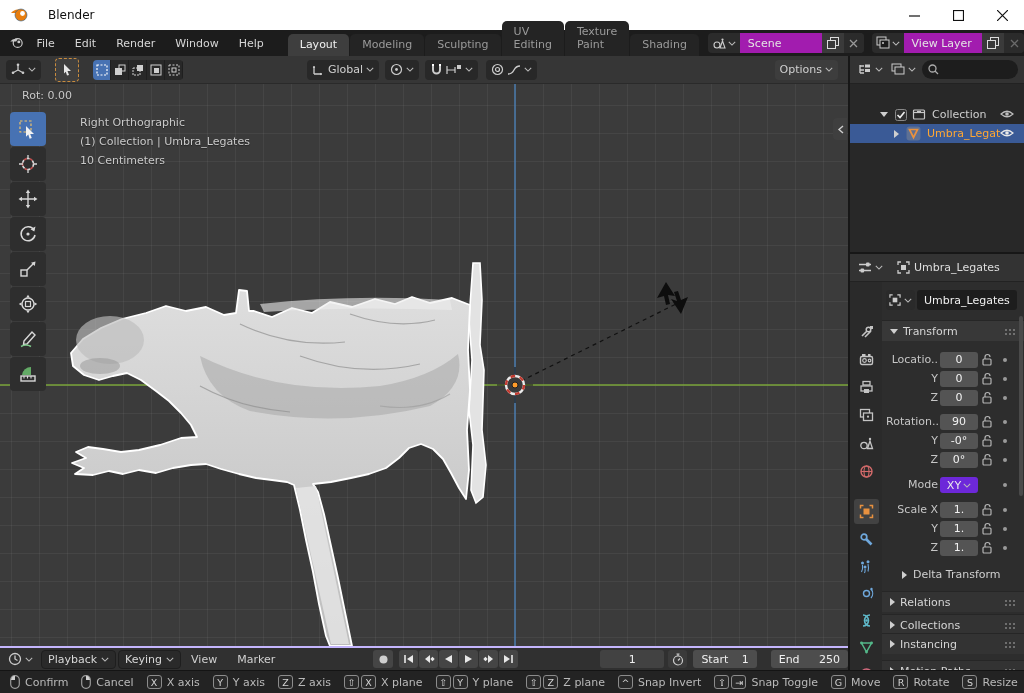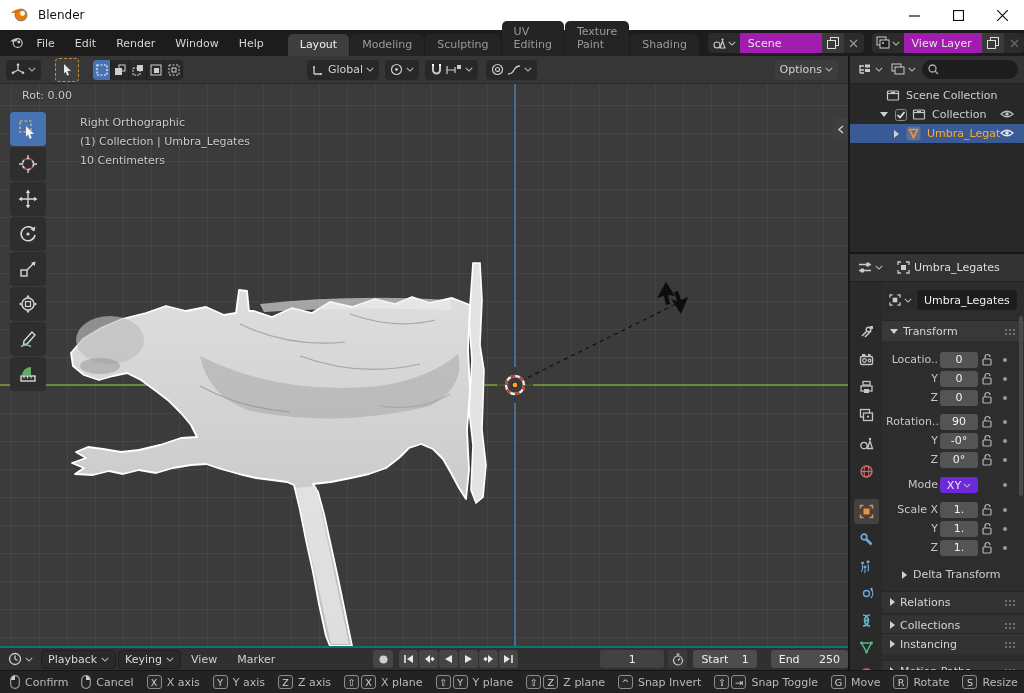--- a/index.html
+++ b/index.html
@@ -5,21 +5,21 @@
   html,body{margin:0;padding:0;background:#111;}
   *{box-sizing:border-box;}
   .win{position:relative;width:1024px;height:693px;overflow:hidden;
        font-family:"DejaVu Sans","Liberation Sans",sans-serif;font-size:11px;color:#cfcfcf;
        background:#1c1c1c;}
   svg{display:block;}
 
   
   .titlebar{position:absolute;left:0;top:0;width:1024px;height:30px;background:#ffffff;
             display:flex;align-items:center;color:#111;}
-  .titlebar .tb-title{margin-left:8px;font-size:12px;color:#101010;}
+  .titlebar .tb-title{margin-left:18px;font-size:12px;color:#101010;}
   .win-controls{position:absolute;right:0;top:0;height:30px;display:flex;}
   .win-btn{width:44px;height:30px;display:flex;align-items:center;justify-content:center;}
 
   
   .topbar{position:absolute;left:0;top:30px;width:1024px;height:26px;background:#1c1c1c;
           display:flex;align-items:center;}
   .menu-item{padding:0 10px;color:#d6d6d6;}
   .tabs{display:flex;align-items:flex-end;height:26px;margin-left:14px;}
   .tab{padding:4px 12px 5px;border-radius:5px 5px 0 0;background:#242424;color:#9a9a9a;margin-right:1px;}
   .tab.active{background:#3e3e3e;color:#f0f0f0;}
@@ -78,21 +78,21 @@
   .pdot{position:absolute;left:121px;top:7px;width:4px;height:4px;border-radius:50%;background:#9a9a9a;}
   .psec{position:absolute;left:0;right:0;height:21px;background:#333333;border-top:1px solid #262626;display:flex;align-items:center;gap:5px;padding:0 8px;color:#d5d5d5;}
   .dragdots{position:absolute;right:8px;top:7px;width:12px;height:7px;opacity:.5;
     background-image:radial-gradient(#aaa 1px,transparent 1.2px);background-size:4px 4px;}
   .caret{width:0;height:0;border-style:solid;}
   .caret.down{border-width:5px 4px 0 4px;border-color:#cfcfcf transparent transparent transparent;}
   .caret.right{border-width:4px 0 4px 5px;border-color:transparent transparent transparent #cfcfcf;}
   .scrollbar{position:absolute;right:1px;top:34px;width:4px;height:180px;background:#4a4a4a;border-radius:2px;}
 
   
-  .timeline{position:absolute;left:0;top:646px;width:848px;height:24px;background:#303030;border-top:2px solid #0f766e;
+  .timeline{position:absolute;left:0;top:646px;width:848px;height:24px;background:#303030;border-top:2px solid #c4b5fd;
             display:flex;align-items:center;}
   .tl-dd{display:flex;align-items:center;gap:4px;background:#2a2a2a;border:1px solid #1e1e1e;border-radius:4px;height:19px;padding:0 6px;color:#d8d8d8;}
   .tl-menu{padding:0 10px;color:#d0d0d0;}
   .trans{display:flex;gap:1px;}
   .trans .t-btn{width:19px;height:18px;background:#454545;border-radius:3px;display:flex;align-items:center;justify-content:center;}
   .pill{height:18px;background:#4d4d4d;border-radius:3px;display:flex;align-items:center;color:#f0f0f0;}
 
   
   .statusbar{position:absolute;left:0;top:670px;width:1024px;height:23px;background:#232323;border-top:1px solid #141414;
              display:flex;align-items:center;gap:13px;padding:0 10px;color:#b9b9b9;white-space:nowrap;}
@@ -447,28 +447,20 @@
           </svg>
       </div>
       <div class="search">
         <svg width="11" height="11" viewBox="0 0 11 11">
           <circle cx="4.5" cy="4.5" r="3.5" fill="none" stroke="#aaa" stroke-width="1.3"></circle>
             <path d="M7,7 L10,10" stroke="#aaa" stroke-width="1.3"></path>
         </svg>
       </div>
     </div>
 
-    <div class="orow" style="top:30px">
-      <svg style="margin-left:36px" width="14" height="13" viewBox="0 0 14 13">
-        <rect x="1.5" y="2" width="11" height="9" rx="1" fill="none" stroke="#c8c8c8" stroke-width="1.2"></rect>
-          <path d="M1.5,4.5 L12.5,4.5" stroke="#c8c8c8" stroke-width="1.2"></path>
-          <rect x="5" y="2.8" width="4" height="1.4" fill="#c8c8c8"></rect>
-      </svg>
-      <span class="lbl" style="margin-left:6px">Scene Collection</span>
-    </div>
 
     <div class="orow sel" style="top:68px">
       <span class="caret right" style="margin-left:44px"></span>
       <svg style="margin-left:7px" width="15" height="15" viewBox="0 0 15 15">
         <rect x="0.5" y="0.5" width="14" height="14" rx="3" fill="#6b7994" opacity=".7"></rect>
         <path d="M3.5,3.5 L11.5,3.5 L7.5,11.5 Z" fill="none" stroke="#e8913f" stroke-width="1.7"></path>
       </svg>
       <span class="lbl" style="margin-left:6px">Umbra_Legat</span>
       <svg class="eye" width="14" height="12" viewBox="0 0 14 12">
         <path d="M1,6 Q7,0.5 13,6 Q7,11.5 1,6 Z" fill="none" stroke="#e8e8e8" stroke-width="1.2"></path>

